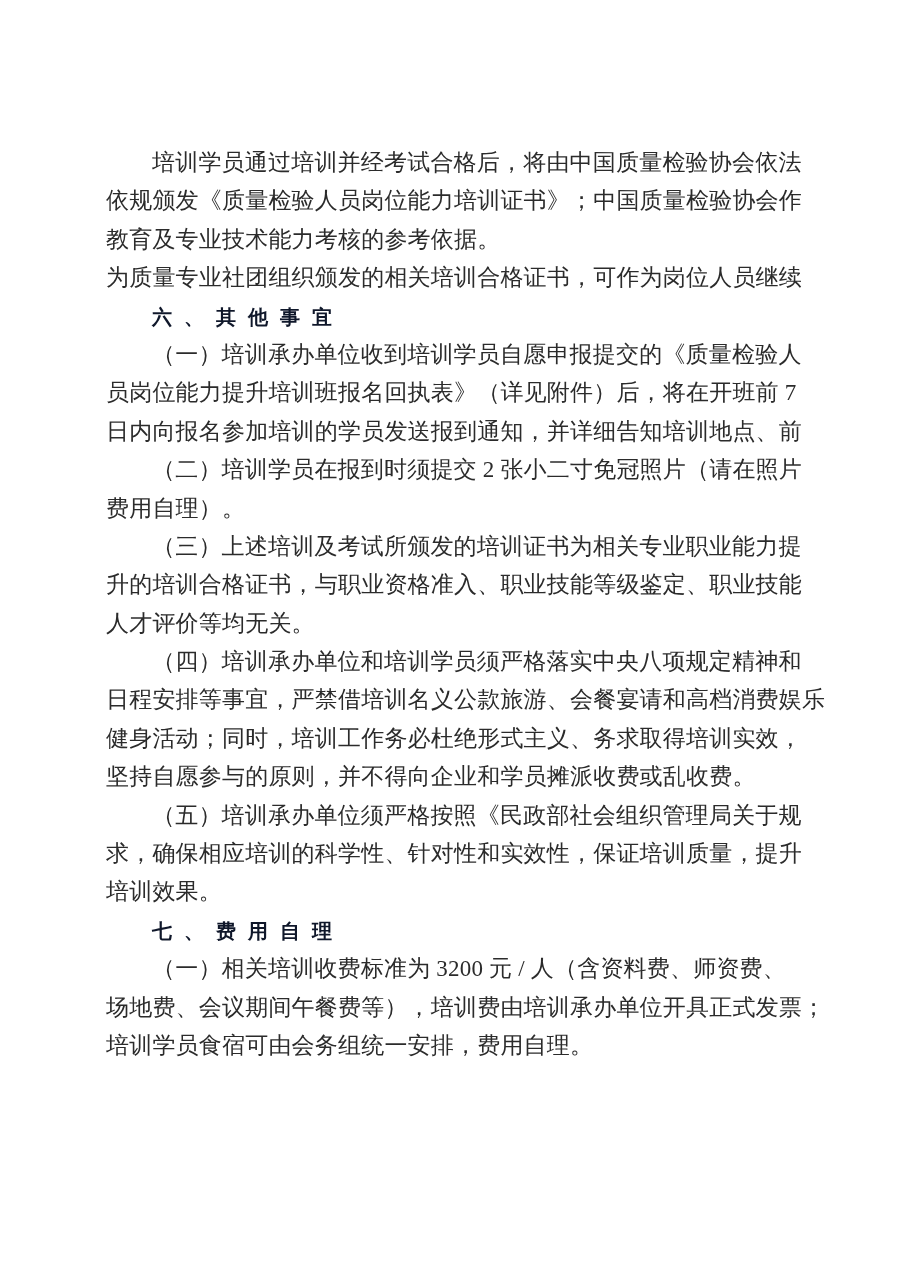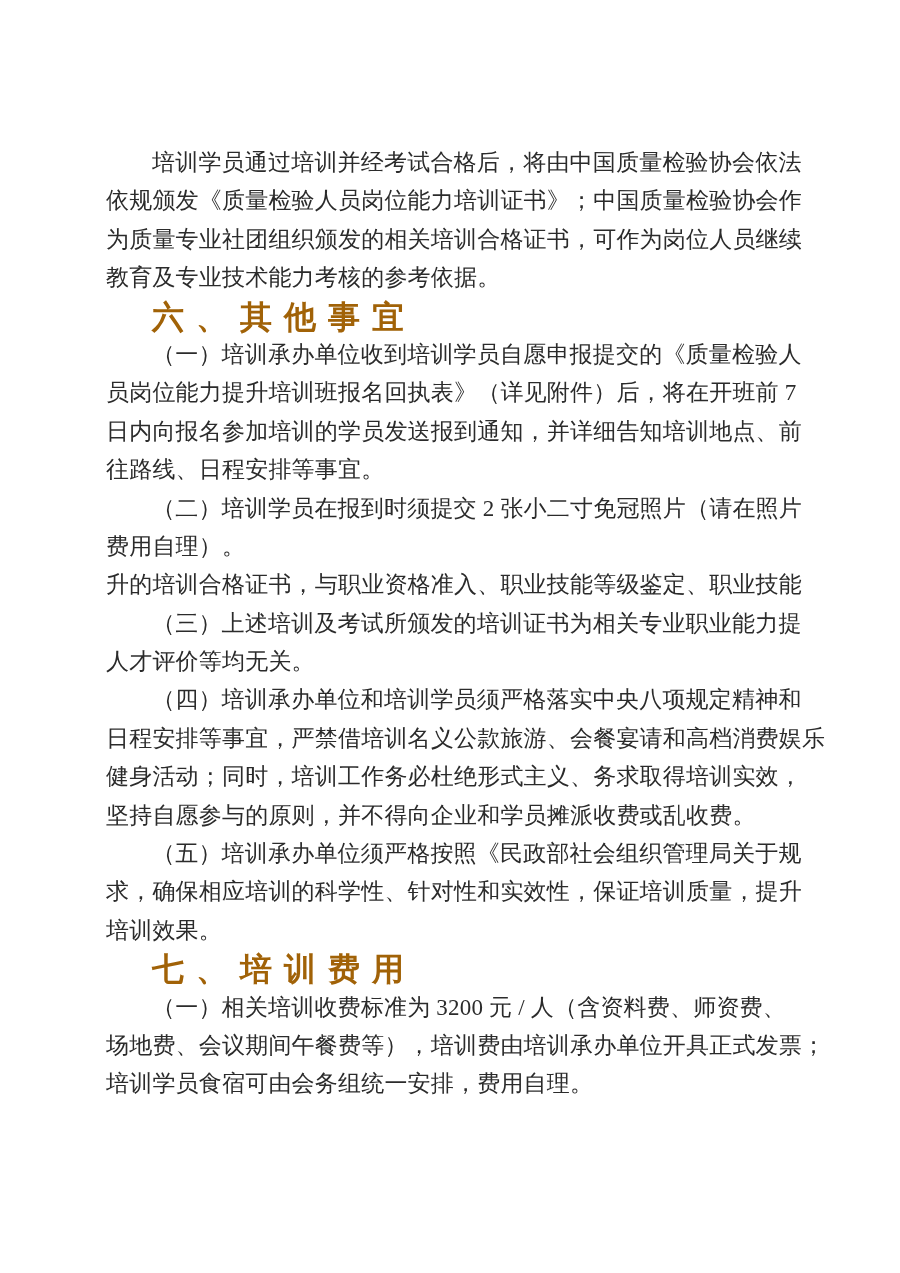--- a/index.html
+++ b/index.html
@@ -24,71 +24,70 @@
   .line {
     height: 38.4px;
     white-space: nowrap;
   }
   .line.first {
     text-indent: 46px;
   }
   .line.heading {
     font-family: Liberation Serif, serif;
     font-weight: bold;
-    font-size: 32px;
+    font-size: 20px;
     letter-spacing: 12px;
     text-indent: 46px;
-    color: #a16207;
+    color: #0f172a;
   }
   .page-number {
     position: absolute;
     top: 1170px;
     right: 110px;
     font-size: 23px;
     letter-spacing: 2px;
     color: #2b2b2b;
     white-space: nowrap;
   }
 </style>
 </head>
 <body>
 
 <div class="page">
   <div class="doc">
 
     <div class="line first">培训学员通过培训并经考试合格后，将由中国质量检验协会依法</div>
     <div class="line">依规颁发《质量检验人员岗位能力培训证书》；中国质量检验协会作</div>
+    <div class="line">教育及专业技术能力考核的参考依据。</div>
     <div class="line">为质量专业社团组织颁发的相关培训合格证书，可作为岗位人员继续</div>
-    <div class="line">教育及专业技术能力考核的参考依据。</div>
 
     <div class="line heading">六、其他事宜</div>
 
     <div class="line first">（一）培训承办单位收到培训学员自愿申报提交的《质量检验人</div>
     <div class="line">员岗位能力提升培训班报名回执表》（详见附件）后，将在开班前 7</div>
     <div class="line">日内向报名参加培训的学员发送报到通知，并详细告知培训地点、前</div>
-    <div class="line">往路线、日程安排等事宜。</div>
 
     <div class="line first">（二）培训学员在报到时须提交 2 张小二寸免冠照片（请在照片</div>
     <div class="line">费用自理）。</div>
 
+    <div class="line first">（三）上述培训及考试所颁发的培训证书为相关专业职业能力提</div>
     <div class="line">升的培训合格证书，与职业资格准入、职业技能等级鉴定、职业技能</div>
-    <div class="line first">（三）上述培训及考试所颁发的培训证书为相关专业职业能力提</div>
     <div class="line">人才评价等均无关。</div>
 
     <div class="line first">（四）培训承办单位和培训学员须严格落实中央八项规定精神和</div>
     <div class="line">日程安排等事宜，严禁借培训名义公款旅游、会餐宴请和高档消费娱乐</div>
     <div class="line">健身活动；同时，培训工作务必杜绝形式主义、务求取得培训实效，</div>
     <div class="line">坚持自愿参与的原则，并不得向企业和学员摊派收费或乱收费。</div>
 
     <div class="line first">（五）培训承办单位须严格按照《民政部社会组织管理局关于规</div>
     <div class="line">求，确保相应培训的科学性、针对性和实效性，保证培训质量，提升</div>
     <div class="line">培训效果。</div>
 
 
-    <div class="line heading">七、培训费用</div>
+    <div class="line heading">七、费用自理</div>
 
     <div class="line first">（一）相关培训收费标准为 3200 元 / 人（含资料费、师资费、</div>
     <div class="line">场地费、会议期间午餐费等），培训费由培训承办单位开具正式发票；</div>
     <div class="line">培训学员食宿可由会务组统一安排，费用自理。</div>
 
   </div>
 
   <div class="page-number">— 5 —</div>
 </div>
 

